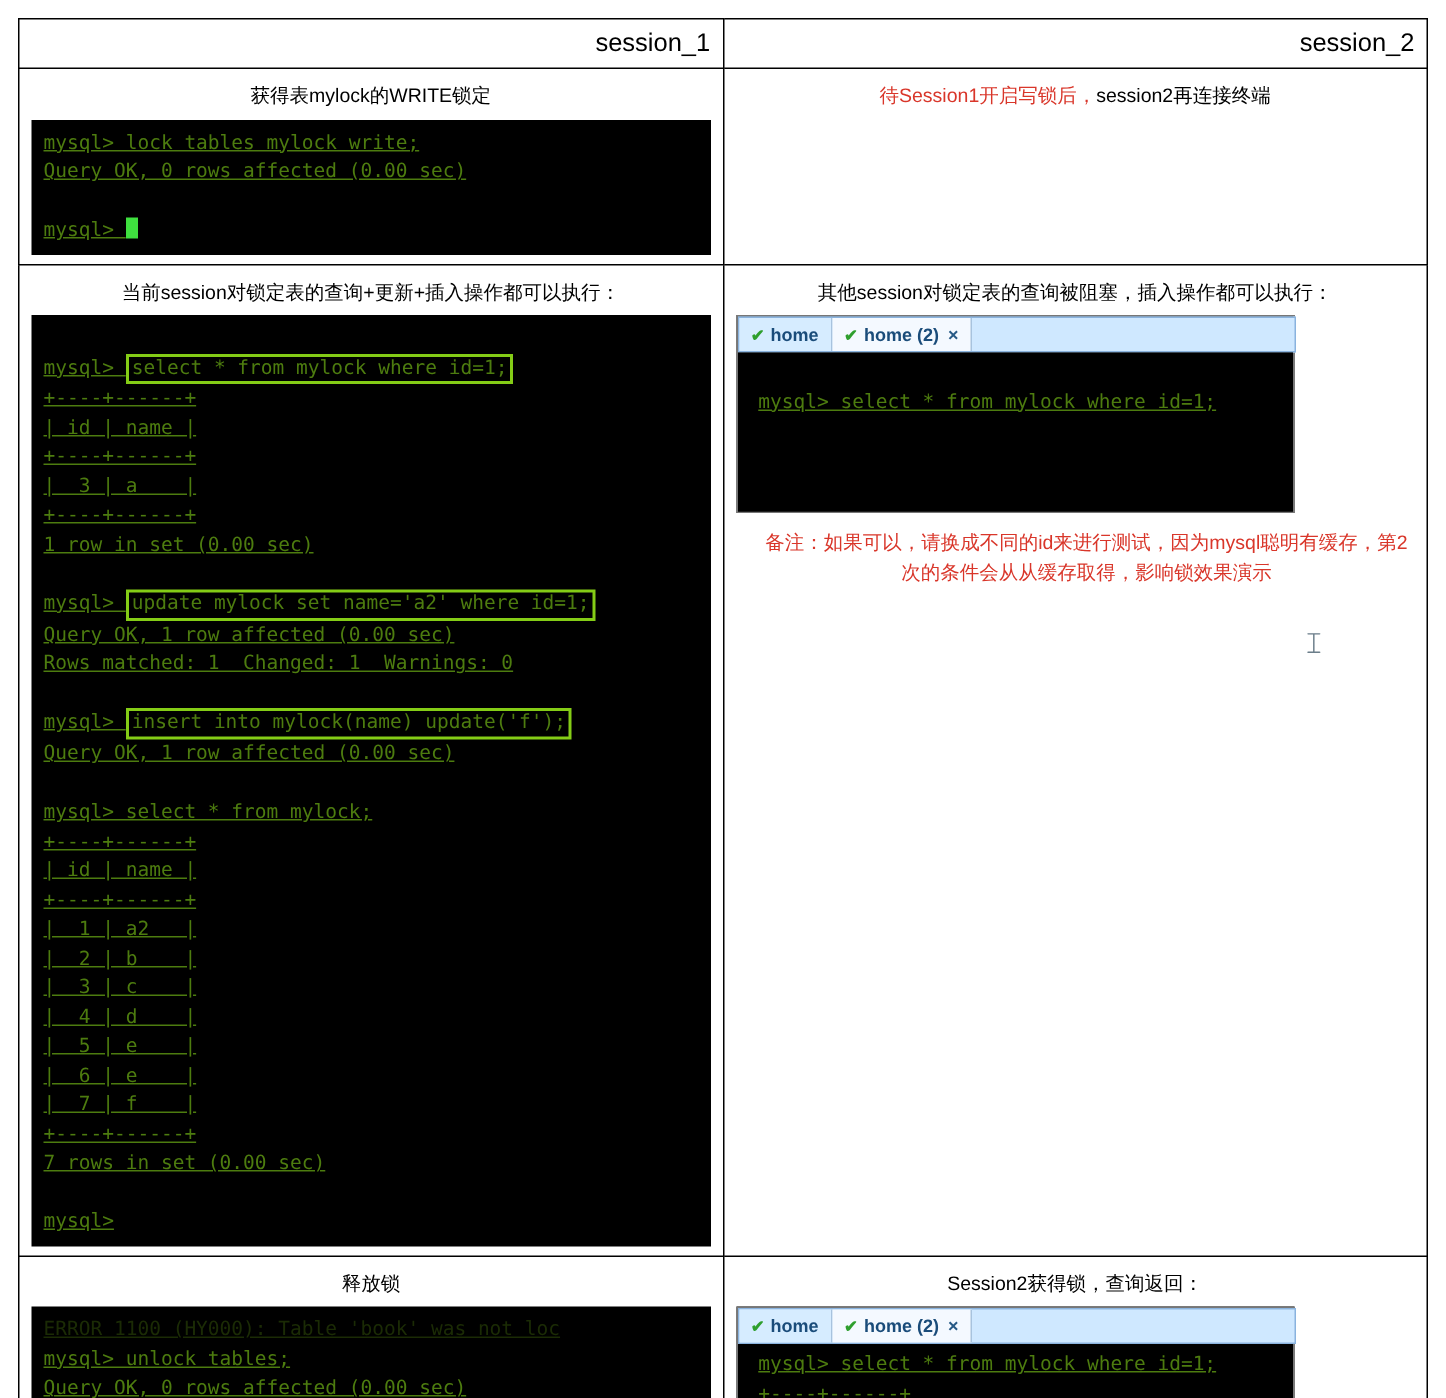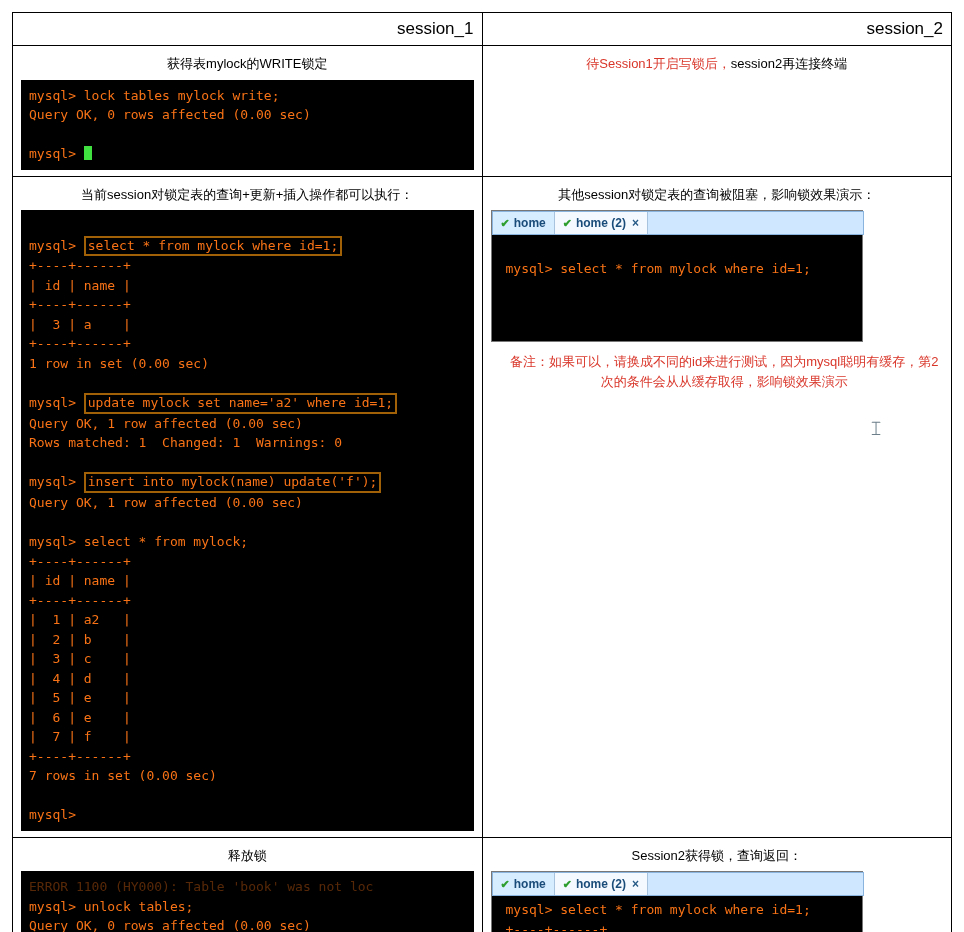--- a/index.html
+++ b/index.html
@@ -28,37 +28,38 @@
     text-align: right;
     font-weight: normal;
     font-size: 17px;
     padding: 8px;
     background: #fff;
   }
   .desc { margin: 2px 0 6px 0; line-height: 1.5; text-align: center; }
   .red { color: #d9362a; margin-top: 17px; }
   .term {
     background: #000;
-    color: #f97316;
+    color: #4d7c0f;
     font-family: "Consolas","DejaVu Sans Mono","Courier New",monospace;
     font-size: 13px;
     line-height: 1.5;
     padding: 6px 8px;
     white-space: pre;
     overflow: hidden;
+    text-decoration: underline;
   }
   .term-sm { font-size: 13px; padding: 2px 6px; }
   .cursor-blk {
     display:inline-block;
     width: 8px; height: 14px;
     background:#3fe03f;
     vertical-align: -2px;
   }
   .hl {
-    border: 2px solid #a16207;
+    border: 2px solid #84cc16;
     padding: 0 2px;
     display: inline-block;
     line-height: 1.3;
   }
   .tabbar {
     background: #cfe8ff;
     border: 1px solid #8ab3de;
     display: flex;
     align-items: stretch;
     height: 22px;
@@ -156,21 +157,21 @@
 <span>|  4 | d    |</span>
 <span>|  5 | e    |</span>
 <span>|  6 | e    |</span>
 <span>|  7 | f    |</span>
 <span>+----+------+</span>
 <span>7 rows in set (0.00 sec)</span>
 
 <span>mysql&gt;</span></div>
       </td>
       <td>
-        <div class="desc">其他session对锁定表的查询被阻塞，影响锁效果演示：</div>
+        <div class="desc">其他session对锁定表的查询被阻塞，插入操作都可以执行：</div>
         <div class="term-framed">
           <div class="tabbar">
             <div class="tab">
               <span class="check">✔</span>
               <span>home</span>
             </div>
             <div class="tab active">
               <span class="check">✔</span>
               <span>home (2)</span>
               <span class="x">×</span>

